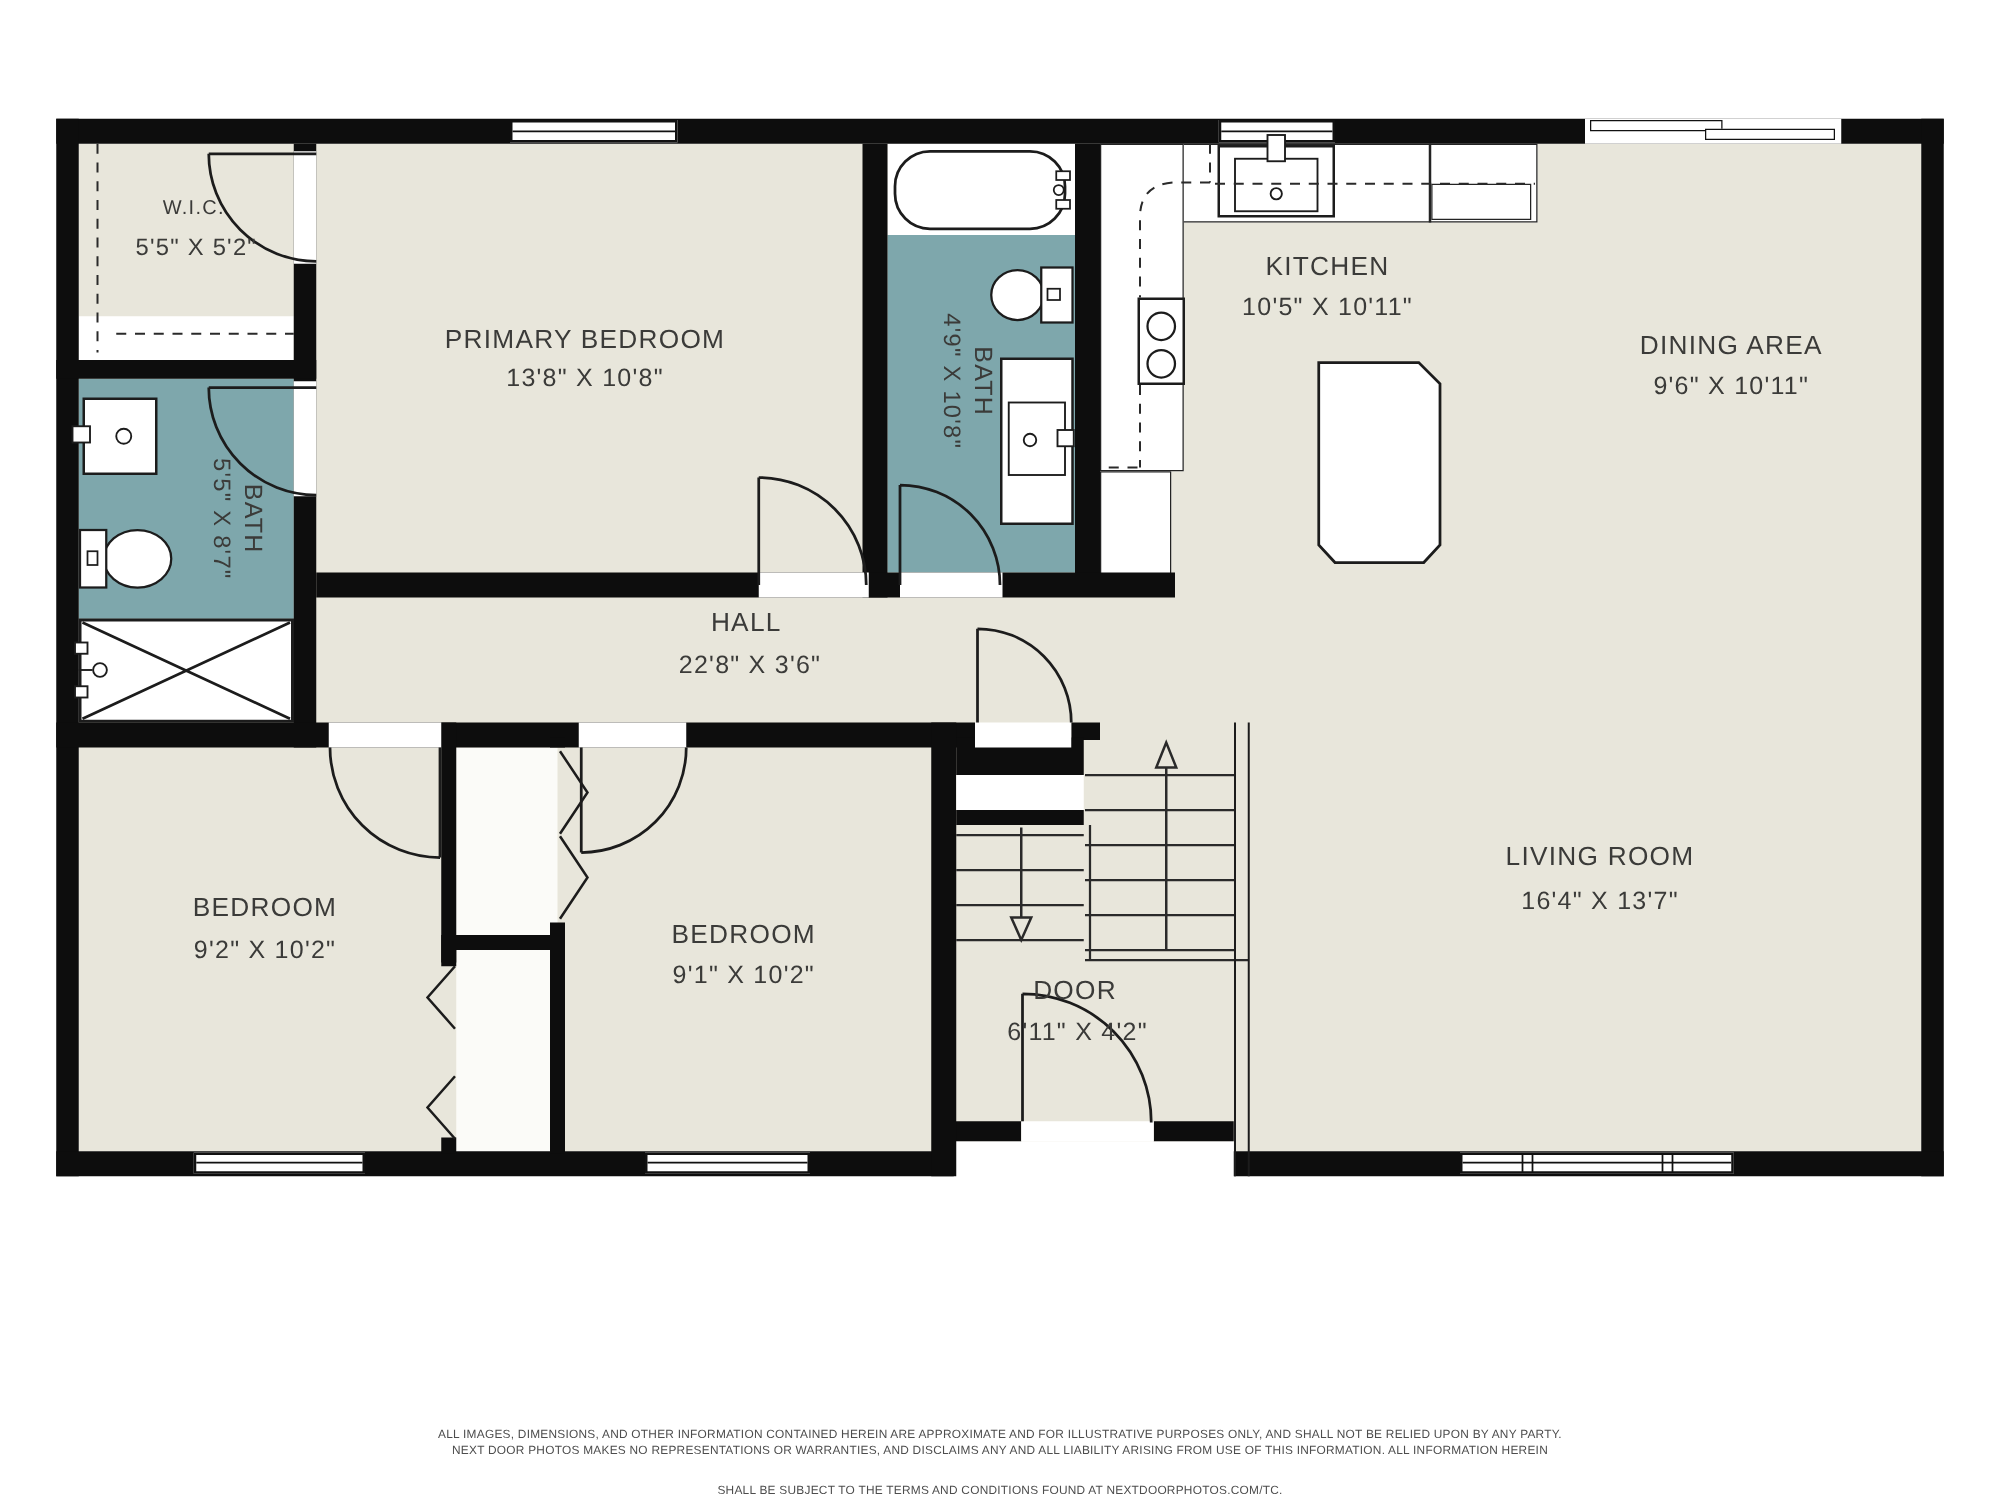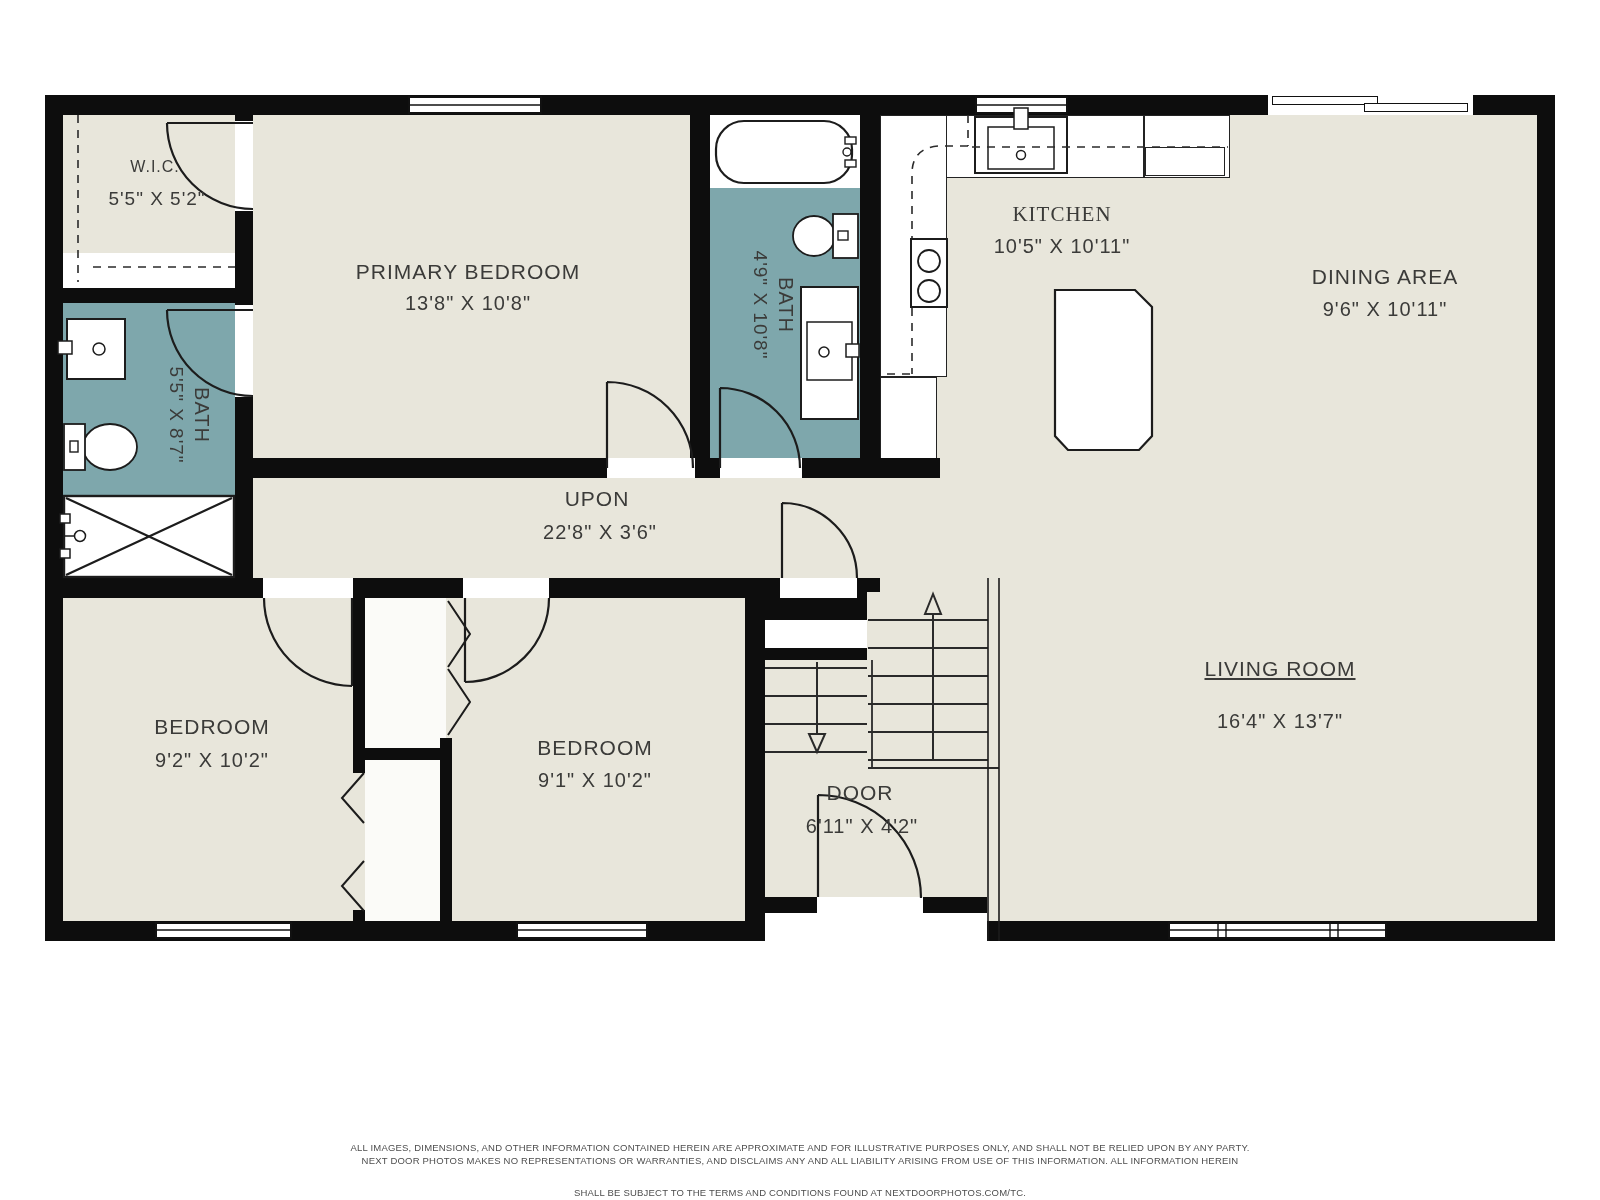--- a/index.html
+++ b/index.html
@@ -207,38 +207,38 @@
   <div class="rot" style="left:114px;top:387px;">
     <span class="room-name">BATH</span>
     <span class="room-dims">5'5" X 8'7"</span>
   </div>
 
   <div class="rot" style="left:698px;top:277px;">
     <span class="room-name">BATH</span>
     <span class="room-dims">4'9" X 10'8"</span>
   </div>
 
-  <div class="lbl room-name" style="left:1062px;top:201px;font-family:Liberation Serif, serif;">KITCHEN</div>
+  <div class="lbl room-name" style="left:1062px;top:201px;">KITCHEN</div>
   <div class="lbl room-dims" style="left:1062px;top:233px;">10'5" X 10'11"</div>
 
   <div class="lbl room-name" style="left:1385px;top:264px;">DINING AREA</div>
   <div class="lbl room-dims" style="left:1385px;top:296px;">9'6" X 10'11"</div>
 
-  <div class="lbl room-name" style="left:597px;top:486px;">UPON</div>
+  <div class="lbl room-name" style="left:597px;top:486px;">HALL</div>
   <div class="lbl room-dims" style="left:600px;top:519px;">22'8" X 3'6"</div>
 
   <div class="lbl room-name" style="left:212px;top:714px;">BEDROOM</div>
   <div class="lbl room-dims" style="left:212px;top:747px;">9'2" X 10'2"</div>
 
   <div class="lbl room-name" style="left:595px;top:735px;">BEDROOM</div>
   <div class="lbl room-dims" style="left:595px;top:767px;">9'1" X 10'2"</div>
 
   <div class="lbl room-name" style="left:860px;top:780px;">DOOR</div>
   <div class="lbl room-dims" style="left:862px;top:813px;">6'11" X 4'2"</div>
 
-  <div class="lbl room-name" style="left:1280px;top:656px;text-decoration:underline;">LIVING ROOM</div>
+  <div class="lbl room-name" style="left:1280px;top:673px;">LIVING ROOM</div>
   <div class="lbl room-dims" style="left:1280px;top:708px;">16'4" X 13'7"</div>
 
   <div class="disc" style="top:1141px;">ALL IMAGES, DIMENSIONS, AND OTHER INFORMATION CONTAINED HEREIN ARE APPROXIMATE AND FOR ILLUSTRATIVE PURPOSES ONLY, AND SHALL NOT BE RELIED UPON BY ANY PARTY.</div>
   <div class="disc" style="top:1154px;">NEXT DOOR PHOTOS MAKES NO REPRESENTATIONS OR WARRANTIES, AND DISCLAIMS ANY AND ALL LIABILITY ARISING FROM USE OF THIS INFORMATION. ALL INFORMATION HEREIN</div>
   <div class="disc" style="top:1167px;margin-top:19px;">SHALL BE SUBJECT TO THE TERMS AND CONDITIONS FOUND AT NEXTDOORPHOTOS.COM/TC.</div>
 
 </div>
 
 </body></html>

